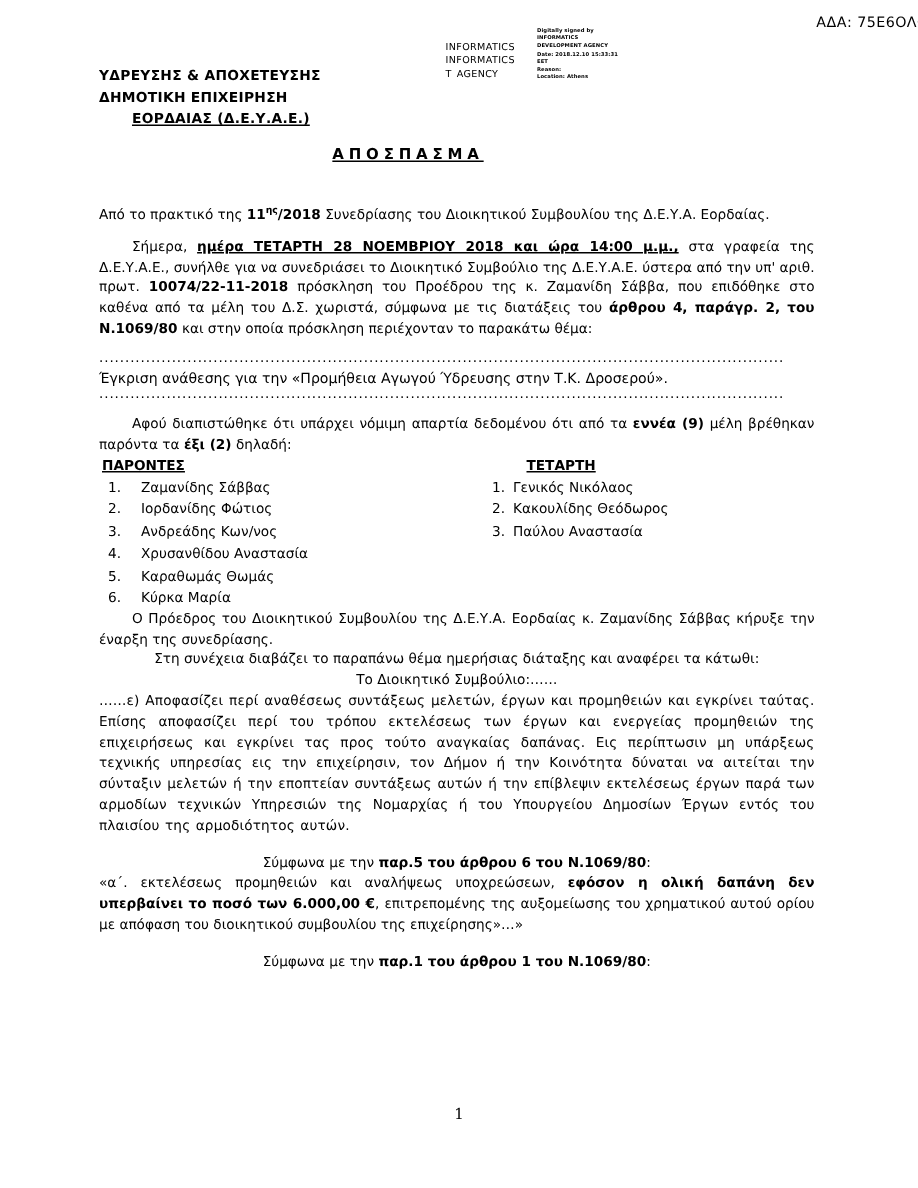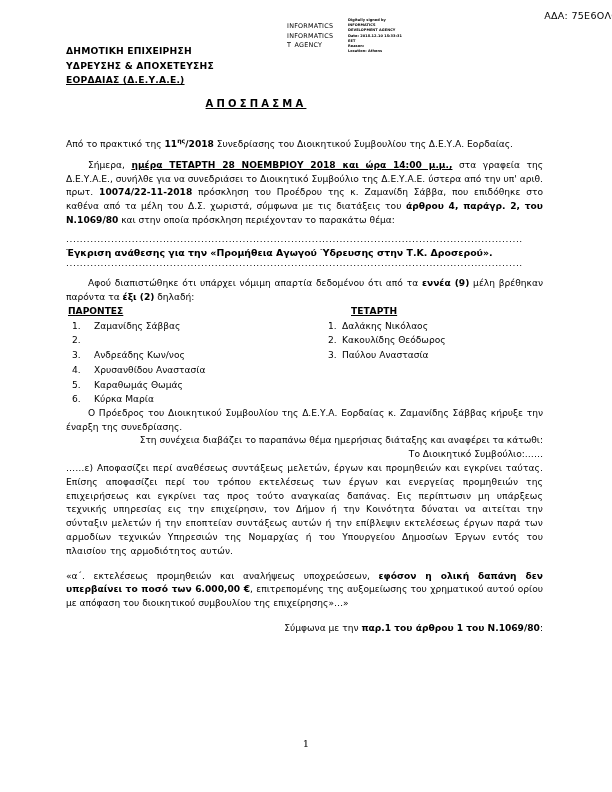--- a/index.html
+++ b/index.html
@@ -32,23 +32,23 @@
     font-family: "DejaVu Sans", sans-serif;
     font-size: 9.5px;
     letter-spacing: 0.3px;
     padding-left: 48px;
   }
 
   
   .sig-stamp {
     position: absolute;
     top: 18px;
-    left: 287px;
+    left: 297px;
     display: flex;
-    align-items: center;
+    align-items: flex-end;
     gap: 3px;
   }
   .sig-left {
     font-family: "DejaVu Sans", sans-serif;
     font-size: 6.4px;
     line-height: 1.42;
     letter-spacing: 0.25px;
     width: 58px;
     word-spacing: 1px;
   }
@@ -65,27 +65,27 @@
   
   .org-header {
     position: absolute;
     top: 44px;
     left: 66px;
     font-size: 9.2px;
     font-weight: bold;
     line-height: 1.58;
     letter-spacing: 0.2px;
   }
-  .org-header .ul { text-decoration: underline; }
+  .org-header .ul { text-decoration: underline; margin-left: 22px; }
 
   
   .doc-title {
     position: absolute;
     top: 98px;
-    left: 0;
+    left: 16px;
     width: 512px;
     text-align: center;
     font-size: 10px;
     font-weight: bold;
     text-decoration: underline;
     letter-spacing: 3.2px;
   }
 
   
   .body-area {
@@ -94,40 +94,40 @@
     left: 66px;
     width: 477px;
     font-size: 9.1px;
     line-height: 1.52;
   }
   p.just {
     margin: 0;
     text-align: justify;
     text-justify: inter-word;
   }
-  p.left { margin: 0; text-align: right; }
+  p.left { margin: 0; text-align: center; }
   .indent { display: inline-block; width: 22px; }
   b { font-weight: bold; }
   sup { font-size: 0.68em; vertical-align: super; font-weight: bold; }
 
   .gap-sm { height: 7px; }
   .gap-md { height: 11px; }
 
   
   .dotted {
     font-size: 9px;
     letter-spacing: 0.6px;
     line-height: 1.1;
     overflow: hidden;
     white-space: nowrap;
     height: 11px;
   }
   .subject {
     font-size: 9.4px;
-    font-weight: bold;
+    font-weight: normal;
     line-height: 1.4;
     white-space: nowrap;
   }
 
   
   .att-heads {
     position: relative;
     height: 14px;
     font-size: 9.1px;
     font-weight: bold;
@@ -200,22 +200,22 @@
       <div>INFORMATICS</div>
       <div>DEVELOPMENT AGENCY</div>
       <div>Date: 2018.12.10 15:33:31</div>
       <div>EET</div>
       <div>Reason:</div>
       <div>Location: Athens</div>
     </div>
   </div>
 
   <div class="org-header">
+    <div>ΥΔΡΕΥΣΗΣ  &amp;  ΑΠΟΧΕΤΕΥΣΗΣ</div>
     <div>ΔΗΜΟΤΙΚΗ  ΕΠΙΧΕΙΡΗΣΗ</div>
-    <div>ΥΔΡΕΥΣΗΣ  &amp;  ΑΠΟΧΕΤΕΥΣΗΣ</div>
     <div class="ul">ΕΟΡΔΑΙΑΣ (Δ.Ε.Υ.Α.Ε.)</div>
   </div>
 
   <div class="doc-title">ΑΠΟΣΠΑΣΜΑ</div>
 
   <div class="body-area">
 
     <p class="just"><span>Από το πρακτικό της </span><b>11</b><b><sup>ης</sup></b><b>/2018</b><span> Συνεδρίασης του Διοικητικού Συμβουλίου της Δ.Ε.Υ.Α. Εορδαίας.</span></p>
 
     <div class="gap-sm"></div>
@@ -239,20 +239,21 @@
 
     <div class="att-cols">
       <div class="col-present">
         <div class="mlist">
           <div class="mrow">
               <span class="num">1.</span>
               <span class="nm">Ζαμανίδης Σάββας</span>
             </div>
           <div class="mrow">
               <span class="num">2.</span>
+              <span class="nm">Ιορδανίδης Φώτιος</span>
             </div>
           <div class="mrow">
               <span class="num">3.</span>
               <span class="nm">Ανδρεάδης Κων/νος</span>
             </div>
           <div class="mrow">
               <span class="num">4.</span>
               <span class="nm">Χρυσανθίδου Αναστασία</span>
             </div>
           <div class="mrow">
@@ -262,21 +263,21 @@
           <div class="mrow">
               <span class="num">6.</span>
               <span class="nm">Κύρκα Μαρία</span>
             </div>
         </div>
       </div>
       <div class="col-absent">
         <div class="mlist">
           <div class="mrow">
               <span class="num">1.</span>
-              <span class="nm">Δαλάκης Νικόλαος</span>
+              <span class="nm">Γενικός Νικόλαος</span>
             </div>
           <div class="mrow">
               <span class="num">2.</span>
               <span class="nm">Κακουλίδης Θεόδωρος</span>
             </div>
           <div class="mrow">
               <span class="num">3.</span>
               <span class="nm">Παύλου Αναστασία</span>
             </div>
         </div>
@@ -287,20 +288,21 @@
 
     <p class="left">Στη συνέχεια διαβάζει το παραπάνω θέμα ημερήσιας διάταξης και αναφέρει τα κάτωθι:</p>
 
 
     <p class="left">Το Διοικητικό Συμβούλιο:……</p>
 
     <p class="just spaced">……ε) Αποφασίζει περί αναθέσεως συντάξεως μελετών, έργων και προμηθειών και εγκρίνει ταύτας. Επίσης αποφασίζει περί του τρόπου εκτελέσεως των έργων και ενεργείας προμηθειών της επιχειρήσεως και εγκρίνει τας προς τούτο αναγκαίας δαπάνας. Εις περίπτωσιν μη υπάρξεως τεχνικής υπηρεσίας εις την επιχείρησιν, τον Δήμον ή την Κοινότητα δύναται να αιτείται την σύνταξιν μελετών ή την εποπτείαν συντάξεως αυτών ή την επίβλεψιν εκτελέσεως έργων παρά των αρμοδίων τεχνικών Υπηρεσιών της Νομαρχίας ή του Υπουργείου Δημοσίων Έργων εντός του πλαισίου της αρμοδιότητος αυτών.</p>
 
     <div class="gap-md"></div>
 
+    <p class="left"><span>Σύμφωνα με την </span><b>παρ.5 του άρθρου 6 του Ν.1069/80</b><span>:</span></p>
 
 
     <p class="just"><span>«α΄. εκτελέσεως προμηθειών και αναλήψεως υποχρεώσεων, </span><b>εφόσον η ολική δαπάνη δεν υπερβαίνει το ποσό των 6.000,00 €</b><span>, επιτρεπομένης της αυξομείωσης του χρηματικού αυτού ορίου με απόφαση του διοικητικού συμβουλίου της επιχείρησης»…»</span></p>
 
     <div class="gap-md"></div>
 
     <p class="left"><span>Σύμφωνα με την </span><b>παρ.1 του άρθρου 1 του Ν.1069/80</b><span>:</span></p>
 
   </div>
 

